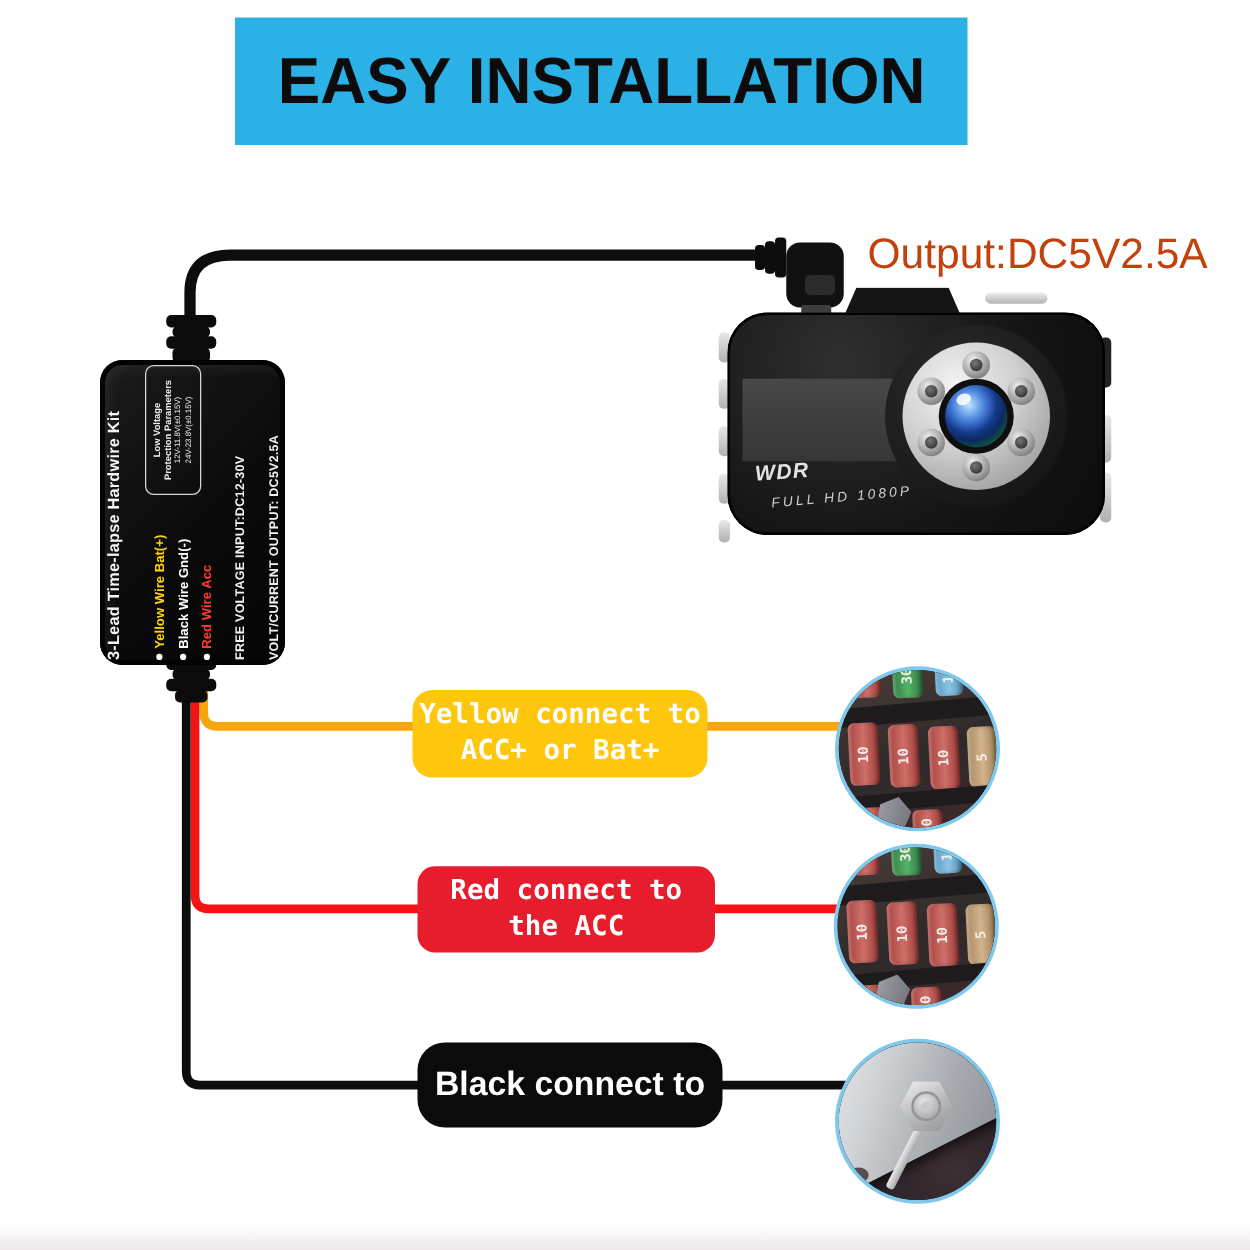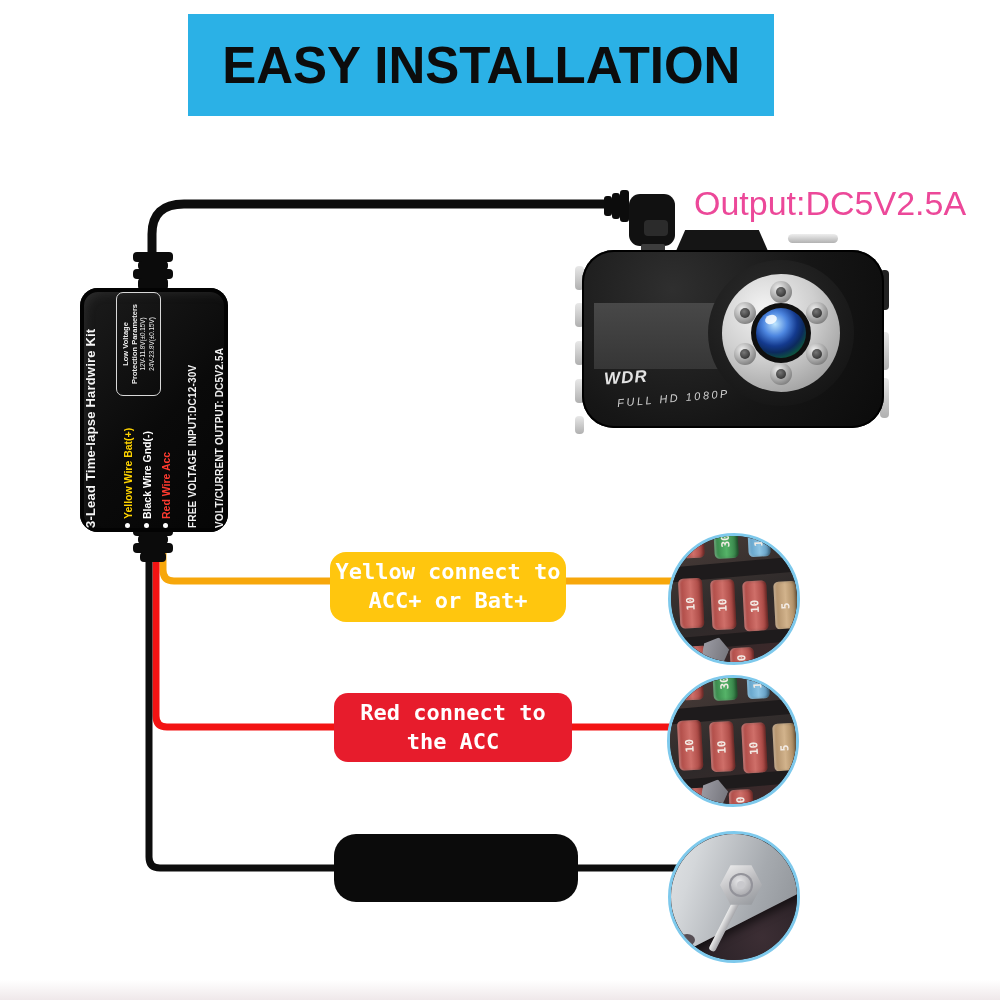--- a/index.html
+++ b/index.html
@@ -52,21 +52,21 @@
               background:radial-gradient(circle at 40% 35%,#777,#3a3a3a 70%);}
   .lens-dark{left:751px;top:303px;width:60px;height:60px;border-radius:50%;background:#0f0f0f;z-index:8;}
   .lens-glass{left:756px;top:308px;width:50px;height:50px;border-radius:50%;z-index:9;
               background:radial-gradient(circle at 38% 32%,#bfe6ff 0%,#4d86e0 26%,#143a8e 48%,#0c2a5e 62%,#0d5c38 80%,#1d9a4e 95%);}
   .lens-glass::after{content:"";position:absolute;left:9px;top:7px;width:12px;height:9px;border-radius:50%;
                      background:rgba(255,255,255,.85);transform:rotate(-20deg);}
   .wdr{left:604px;top:368px;font-size:17px;font-weight:bold;font-style:italic;color:#e3e3e3;
        transform:rotate(-4deg);z-index:6;letter-spacing:1px;}
   .fullhd{left:617px;top:392px;font-size:11px;font-style:italic;color:#cfcfcf;transform:rotate(-5deg);
           z-index:6;letter-spacing:2.5px;white-space:nowrap;}
-  .output-label{left:694px;top:184px;font-size:34px;color:#ec4899;z-index:2;white-space:nowrap;}
+  .output-label{left:694px;top:184px;font-size:34px;color:#c2410c;z-index:2;white-space:nowrap;}
   .input-label{left:158px;top:936px;font-size:33px;color:#141414;z-index:2;white-space:nowrap;}
 
   
   .callout{z-index:5;display:flex;flex-direction:column;align-items:center;justify-content:center;
            color:#ffffff;text-align:center;}
   .callout.mono{font-family:"DejaVu Sans Mono",monospace;font-weight:bold;font-size:22px;line-height:1.3;}
   .callout.sans{font-family:"Liberation Sans",sans-serif;font-weight:bold;font-size:27px;line-height:1.15;}
   .co-yellow{left:330px;top:552px;width:236px;height:70px;border-radius:16px;}
   .co-red{left:334px;top:693px;width:238px;height:69px;border-radius:14px;}
   .co-black{left:334px;top:834px;width:244px;height:68px;border-radius:22px;}
@@ -197,20 +197,21 @@
 
   <div class="abs callout mono co-red" style="background: rgb(231, 28, 44);">
     <div>Red connect to</div>
     <div>the ACC</div>
   </div>
   <div class="abs callout mono co-yellow" style="background: rgb(255, 198, 14);">
     <div>Yellow connect to</div>
     <div>ACC+ or Bat+</div>
   </div>
   <div class="abs callout sans co-black" style="background: rgb(11, 11, 11);">
+    <div>Black connect to</div>
   </div>
 
   <div class="abs photo" style="left: 668px; top: 533px; border-color: rgb(126, 201, 236);">
     <div class="fuse-inner">
       <div class="fuse f-red" style="left:14px;top:-12px;width:22px;height:32px;"></div>
       <div class="fuse f-green" style="left:46px;top:-14px;width:24px;height:36px;">
           <span>30</span>
         </div>
       <div class="fuse f-blue" style="left:80px;top:-12px;width:22px;height:34px;">
           <span>15</span>

